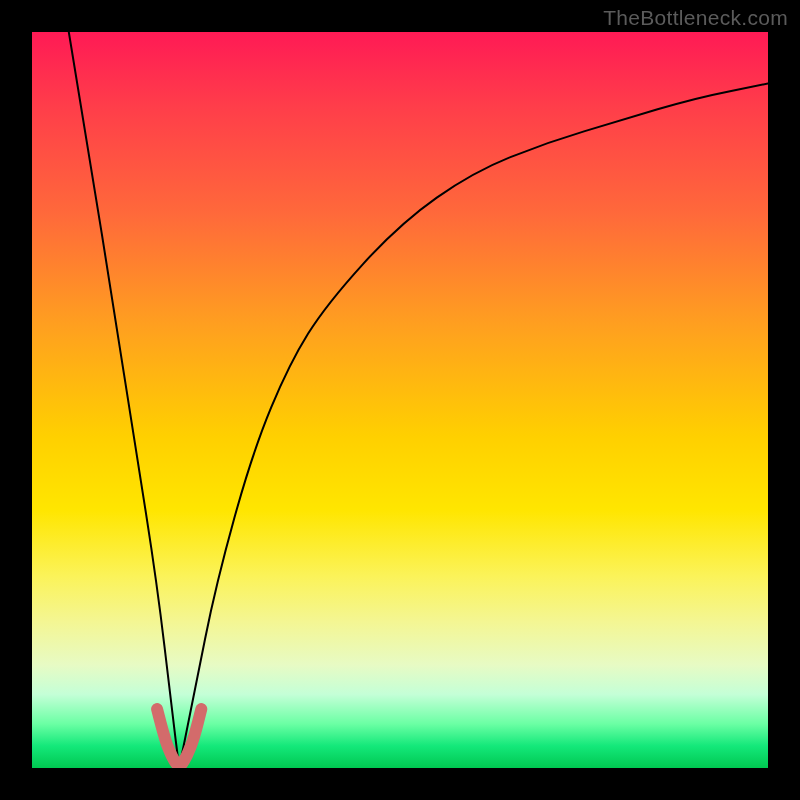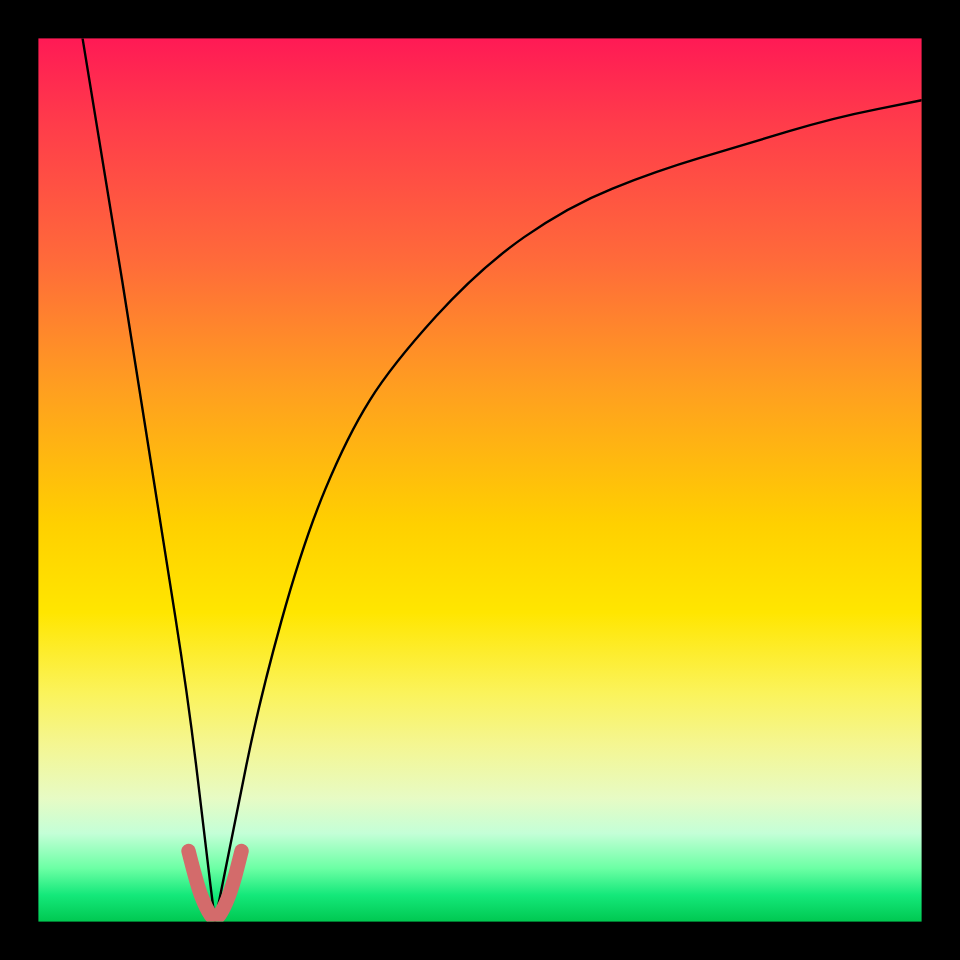--- a/index.html
+++ b/index.html
@@ -54,13 +54,14 @@
 </head>
 <body>
 
 <div class="outer">
   <div class="plot">
     <svg class="curves" viewBox="0 0 736 736" preserveAspectRatio="none">
       <path class="curve-main" d="M36.8 0.0 Q58.9 132.5 69.9 202.4 Q81.0 272.3 92.0 342.2 Q103.0 412.2 114.1 482.1 Q125.1 552.0 132.5 614.6 Q139.8 677.1 143.5 706.6 L147.2 736.0 Q161.9 662.4 173.0 607.2 Q184.0 552.0 202.4 485.8 Q220.8 419.5 239.2 375.4 Q257.6 331.2 276.0 301.8 Q294.4 272.3 331.2 231.8 Q368.0 191.4 404.8 165.6 Q441.6 139.8 478.4 125.1 Q515.2 110.4 552.0 99.4 Q588.8 88.3 625.6 77.3 Q662.4 66.2 699.2 58.9 L736.0 51.5"></path>
       <path class="curve-bottom" d="M125.1 677.1 Q132.5 706.6 136.2 715.8 Q139.8 725.0 143.5 730.5 Q147.2 736.0 150.9 730.5 Q154.6 725.0 158.2 715.8 Q161.9 706.6 165.6 691.8 L169.3 677.1"></path>
     </svg>
   </div>
+  <div class="watermark">TheBottleneck.com</div>
 </div>
 
 </body></html>

